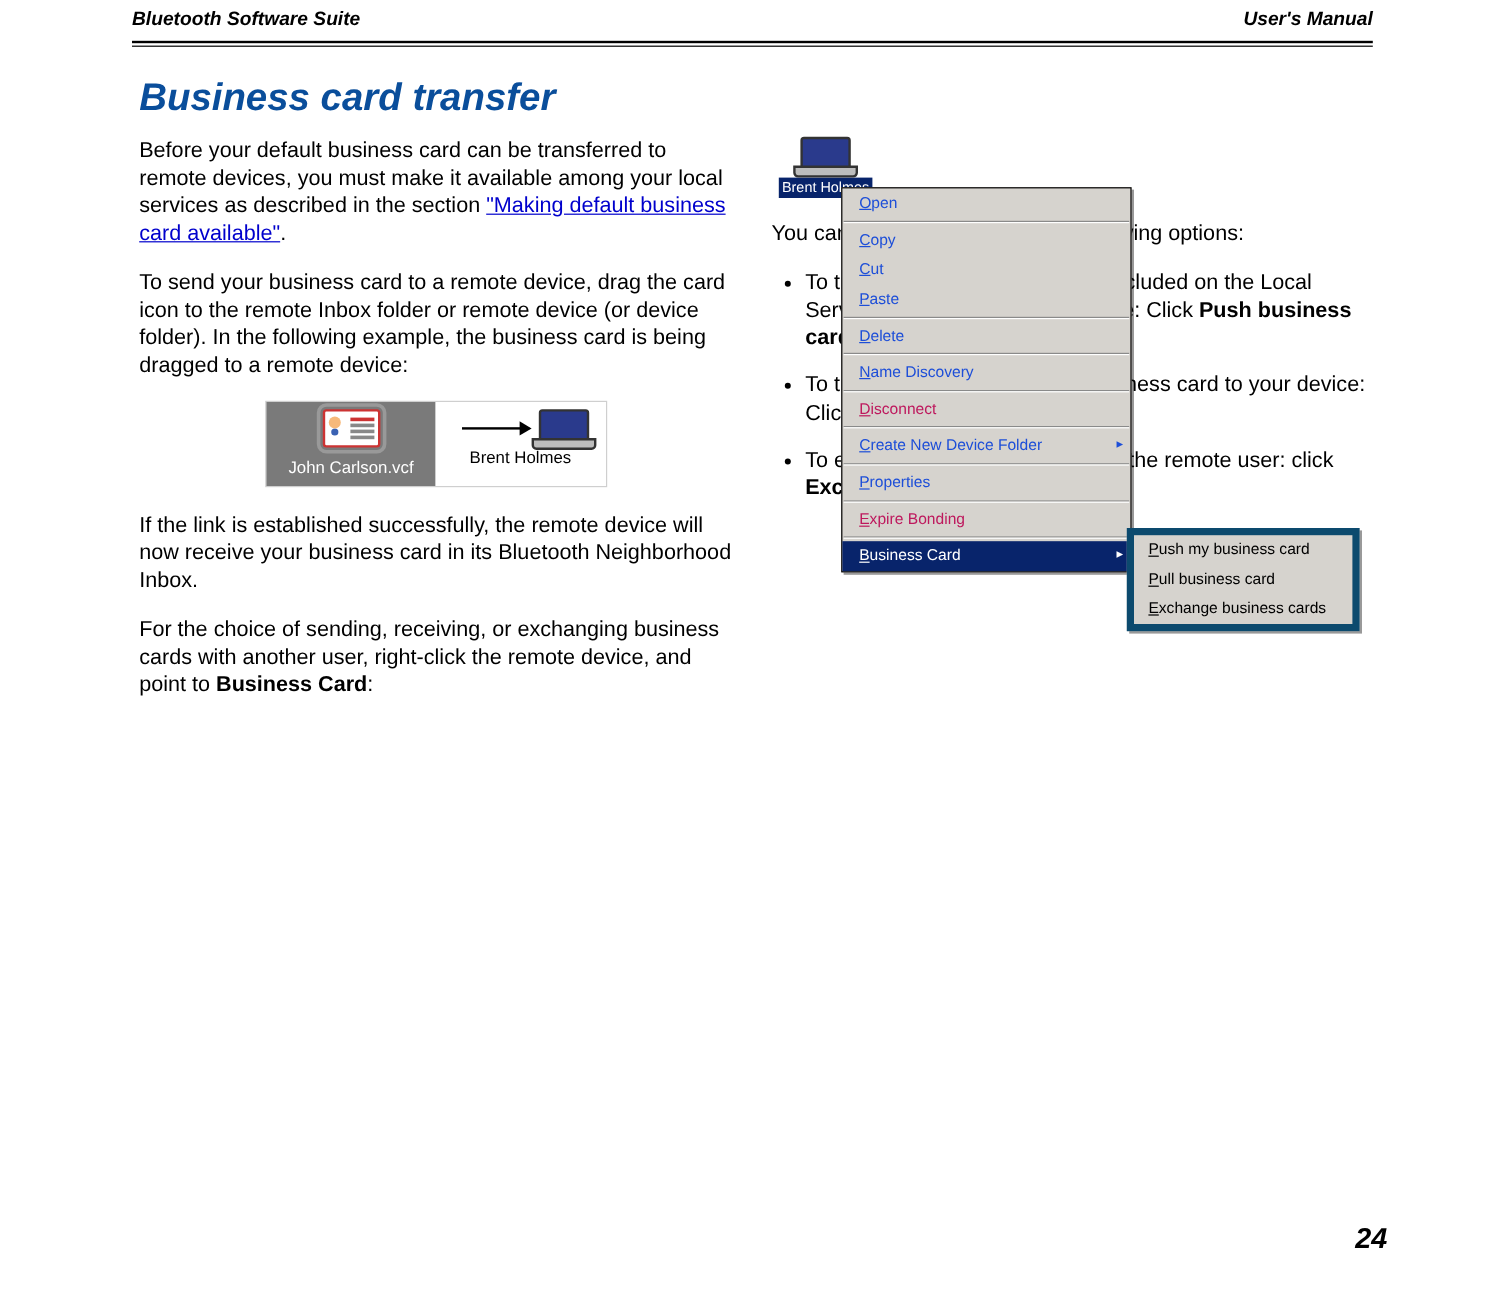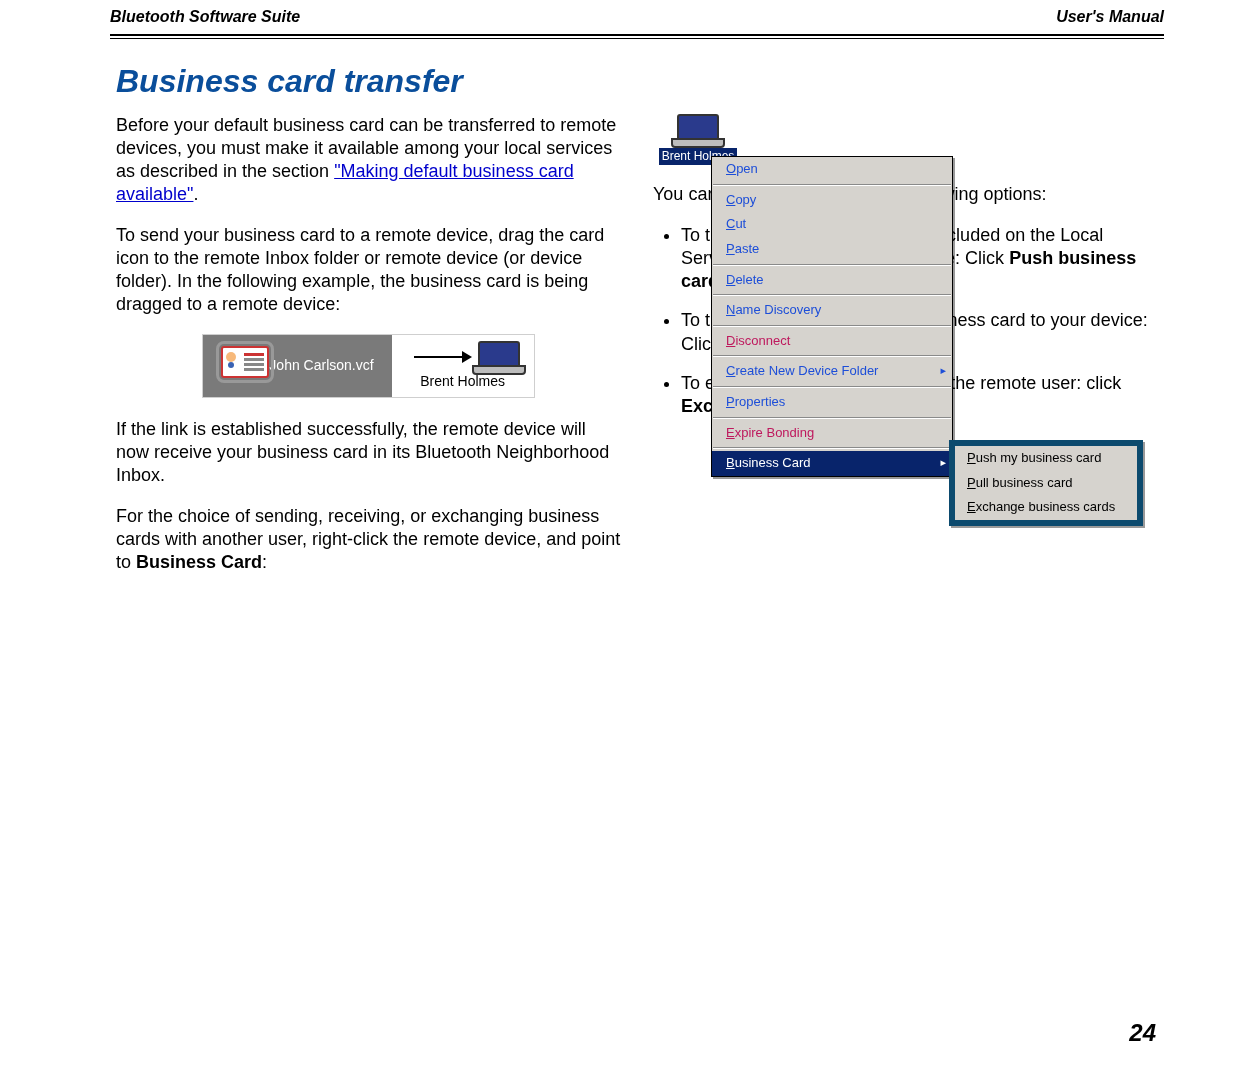--- a/index.html
+++ b/index.html
@@ -7,21 +7,21 @@
     padding: 0;
     background: #fff;
     font-family: Arial, Helvetica, sans-serif;
     color: #000;
   }
   .page {
     width: 1240px;
     height: 1075px;
     position: relative;
     box-sizing: border-box;
-    padding: 8px 76px 0 110px;
+    padding: 8px 96px 0 110px;
   }
   .header {
     display: flex;
     justify-content: space-between;
     font: italic bold 16px Arial, sans-serif;
     padding: 0 0 6px 0;
   }
   .rule-thick { border-top: 2.5px solid #000; margin-top: 2px; }
   .rule-thin  { border-top: 1px solid #000; margin-top: 2px; }
 
@@ -58,21 +58,21 @@
   }
   .drag-box {
     display: inline-flex;
     align-items: stretch;
     border: 1px solid #cfcfcf;
   }
   .drag-left {
     background: #7a7a7a;
     color: #fff;
     display: flex;
-    flex-direction: row;
+    flex-direction: column;
     align-items: center;
     justify-content: flex-start;
     padding: 6px 18px 6px 18px;
     font-size: 14px;
   }
   .drag-right {
     background: #fff;
     display: flex;
     flex-direction: column;
     align-items: center;

